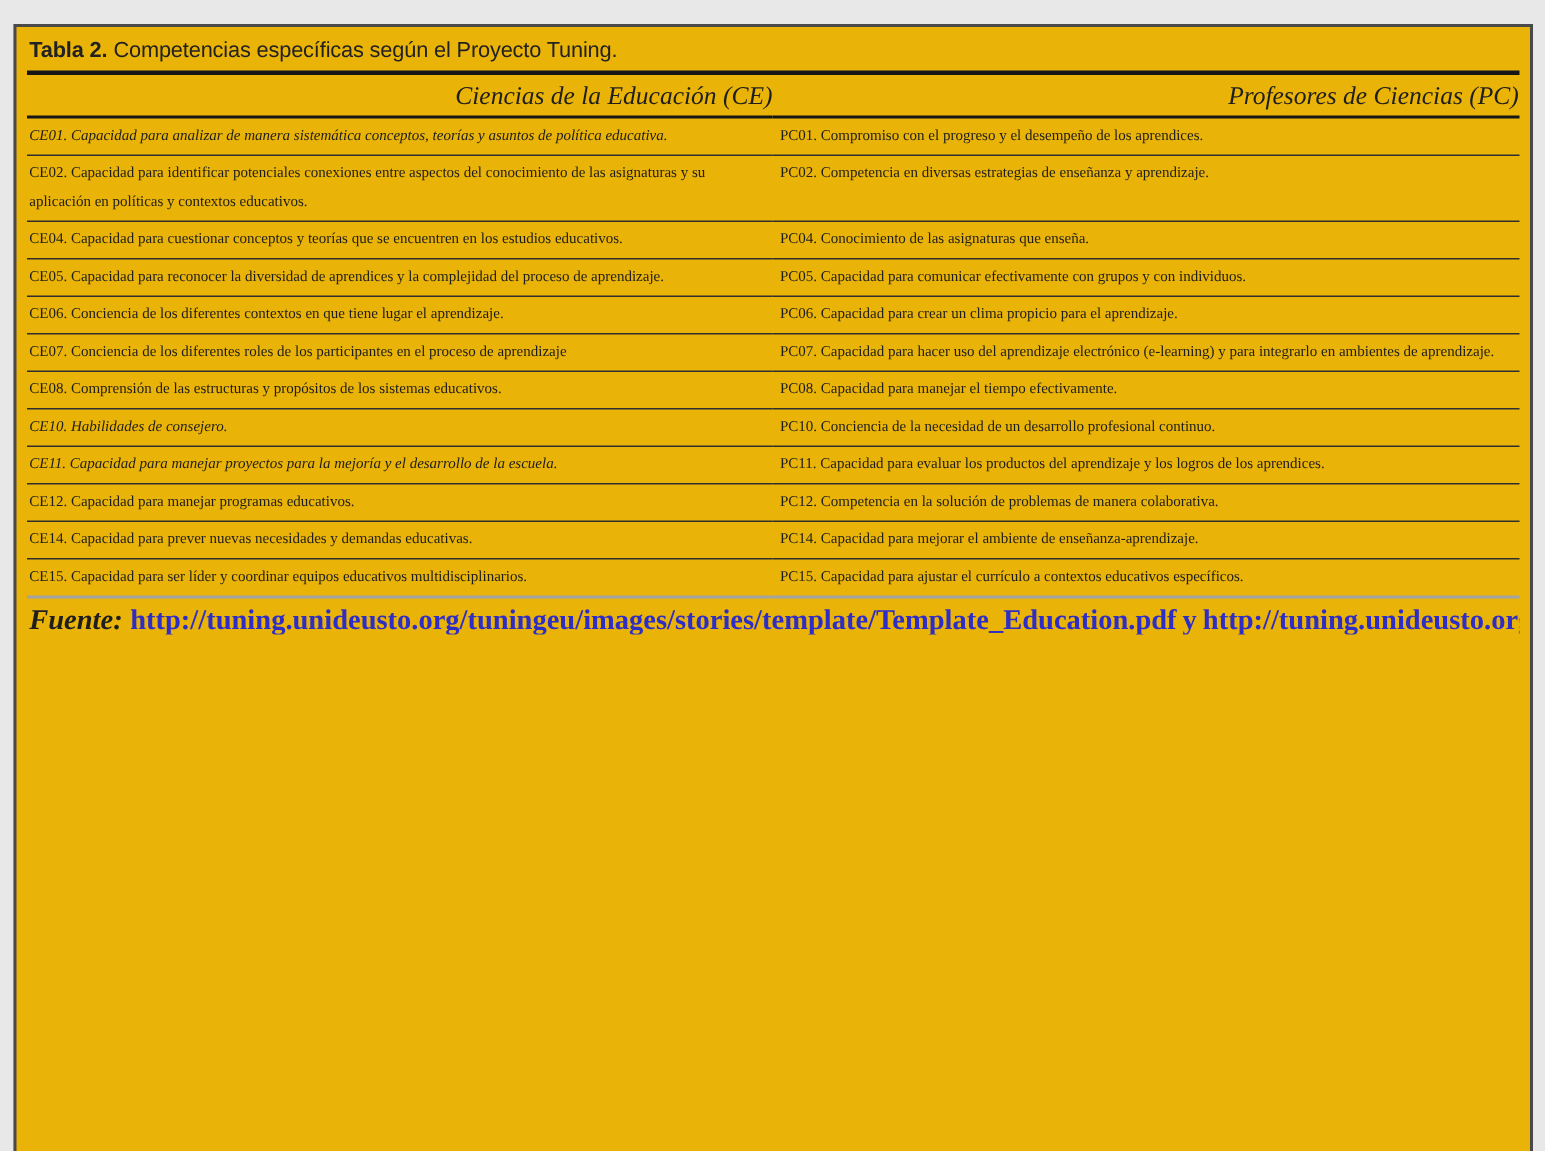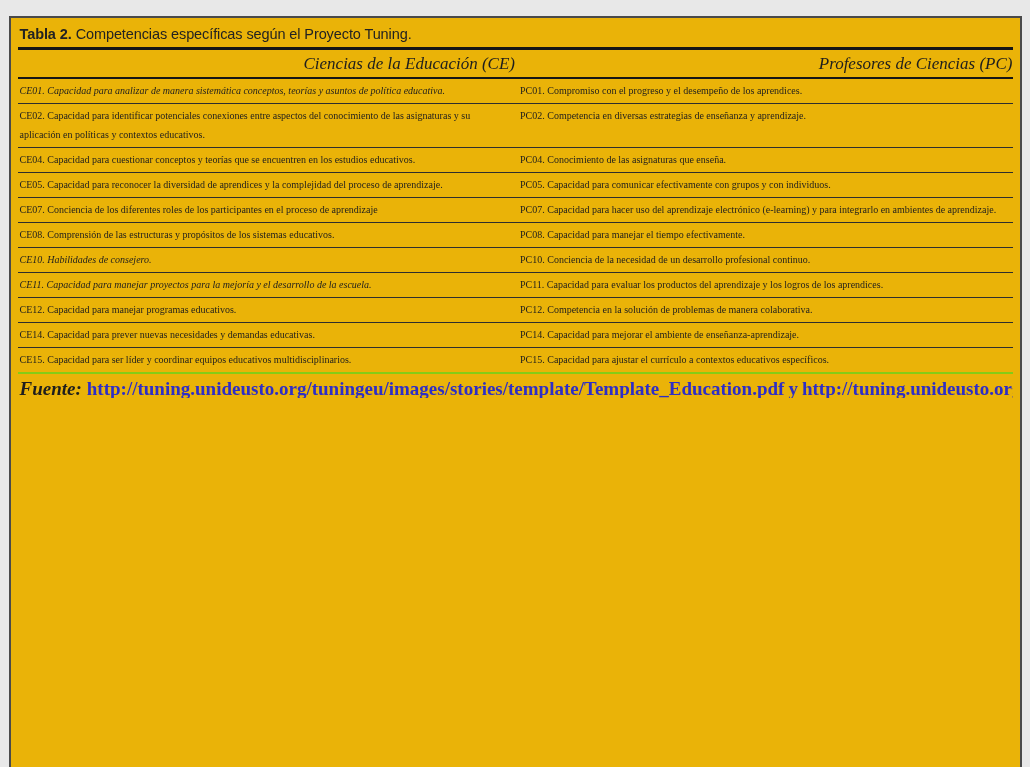--- a/index.html
+++ b/index.html
@@ -27,21 +27,21 @@
     border-bottom:2px solid #161616;
     width:50%;
   }
   table.comp-table td {
     vertical-align:top;
     font-size:10px; line-height:19px;
     padding:2px 10px 3px 2px;
     border-bottom:1px solid #2e2e2e;
   }
   table.comp-table td.right-col { padding-left:5px; padding-right:3px; }
-  table.comp-table tr:last-child td { border-bottom:2px solid #84cc16; }
+  table.comp-table tr:last-child td { border-bottom:2px solid #a3a3a3; }
   .italic { font-style:italic; }
   .source-line {
     padding:5px 0 0 2px;
     font-size:19px; line-height:19px;
     white-space:nowrap; overflow:hidden;font-weight:bold;
   }
   .source-line .src-label { font-style:italic; margin-right:5px; }
   .source-line a { color:#2e2ec6; text-decoration:none; }
   .source-line .sep { color:#2e2ec6; margin:0 4px; }
 </style>
@@ -72,20 +72,24 @@
         </tr>
         <tr>
           <td class="left-col">CE04. Capacidad para cuestionar conceptos y teorías que se encuentren en los estudios educativos.</td>
           <td class="right-col">PC04. Conocimiento de las asignaturas que enseña.</td>
         </tr>
         <tr>
           <td class="left-col">CE05. Capacidad para reconocer la diversidad de aprendices y la complejidad del proceso de aprendizaje.</td>
           <td class="right-col">PC05. Capacidad para comunicar efectivamente con grupos y con individuos.</td>
         </tr>
         <tr>
+          <td class="left-col">CE06. Conciencia de los diferentes contextos en que tiene lugar el aprendizaje.</td>
+          <td class="right-col">PC06. Capacidad para crear un clima propicio para el aprendizaje.</td>
+        </tr>
+        <tr>
           <td class="left-col">CE07. Conciencia de los diferentes roles de los participantes en el proceso de aprendizaje</td>
           <td class="right-col">PC07. Capacidad para hacer uso del aprendizaje electrónico (e-lear­ning) y para integrarlo en ambientes de aprendizaje.</td>
         </tr>
         <tr>
           <td class="left-col">CE08. Comprensión de las estructuras y propósitos de los sistemas educativos.</td>
           <td class="right-col">PC08. Capacidad para manejar el tiempo efectivamente.</td>
         </tr>
         <tr>
           <td class="left-col italic">CE10. Habilidades de consejero.</td>
           <td class="right-col">PC10. Conciencia de la necesidad de un desarrollo profesional continuo.</td>

